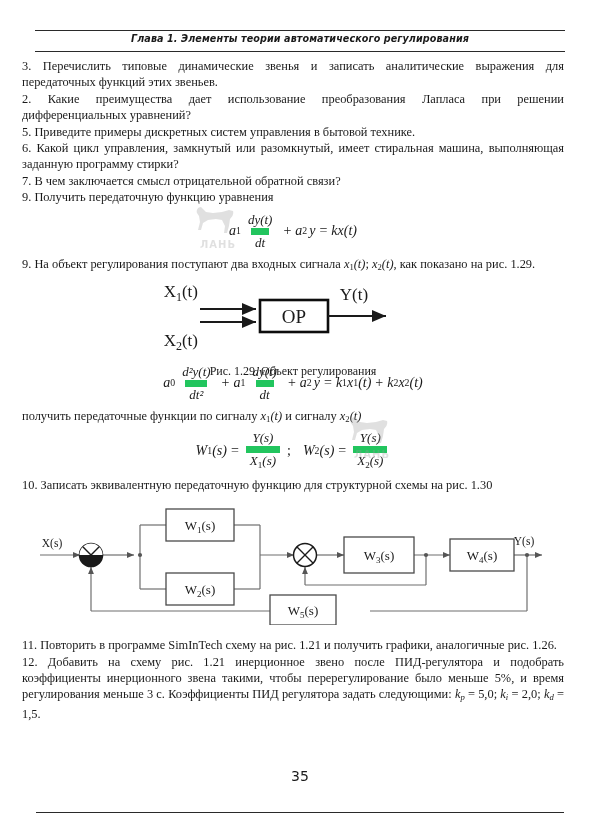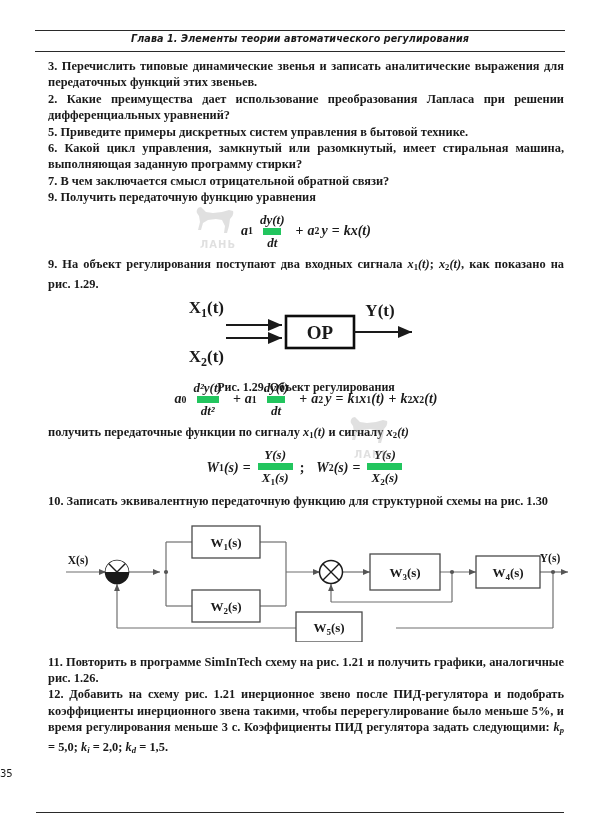--- a/index.html
+++ b/index.html
@@ -44,24 +44,23 @@
     font-weight: 600;
     font-size: 9.6px;
     letter-spacing: .1px;
     color: #1a1a1a;
     white-space: nowrap;
   }
 
   
   .body-col {
     position: absolute;
-    left: 48px;
+    left: 22px;
     right: 36px;
     top: 58px;
-    font-weight: bold;
   }
   p.para {
     margin: 0 0 0px 0;
     font-size: 12.4px;
     line-height: 16.4px;
     text-align: justify;
     text-justify: inter-word;
   }
   p.para.nojust { text-align: left; }
 
@@ -136,23 +135,23 @@
     color: #9a9a9a;
   }
   .wm-1 { left: 186px; top: 196px; }
   .wm-2 { left: 340px; top: 406px; }
 
   
   .page-number {
     position: absolute;
     left: 0; right: 0;
     top: 768px;
-    text-align: left;
+    text-align: center;
     font-family: "DejaVu Sans", "Liberation Sans", sans-serif;
-    font-size: 10px;
+    font-size: 14px;
     color: #1a1a1a;
   }
   .bottom-rule {
     position: absolute;
     left: 36px; right: 36px;
     top: 812px;
     height: 1px;
     background: #2a2a2a;
   }
 

